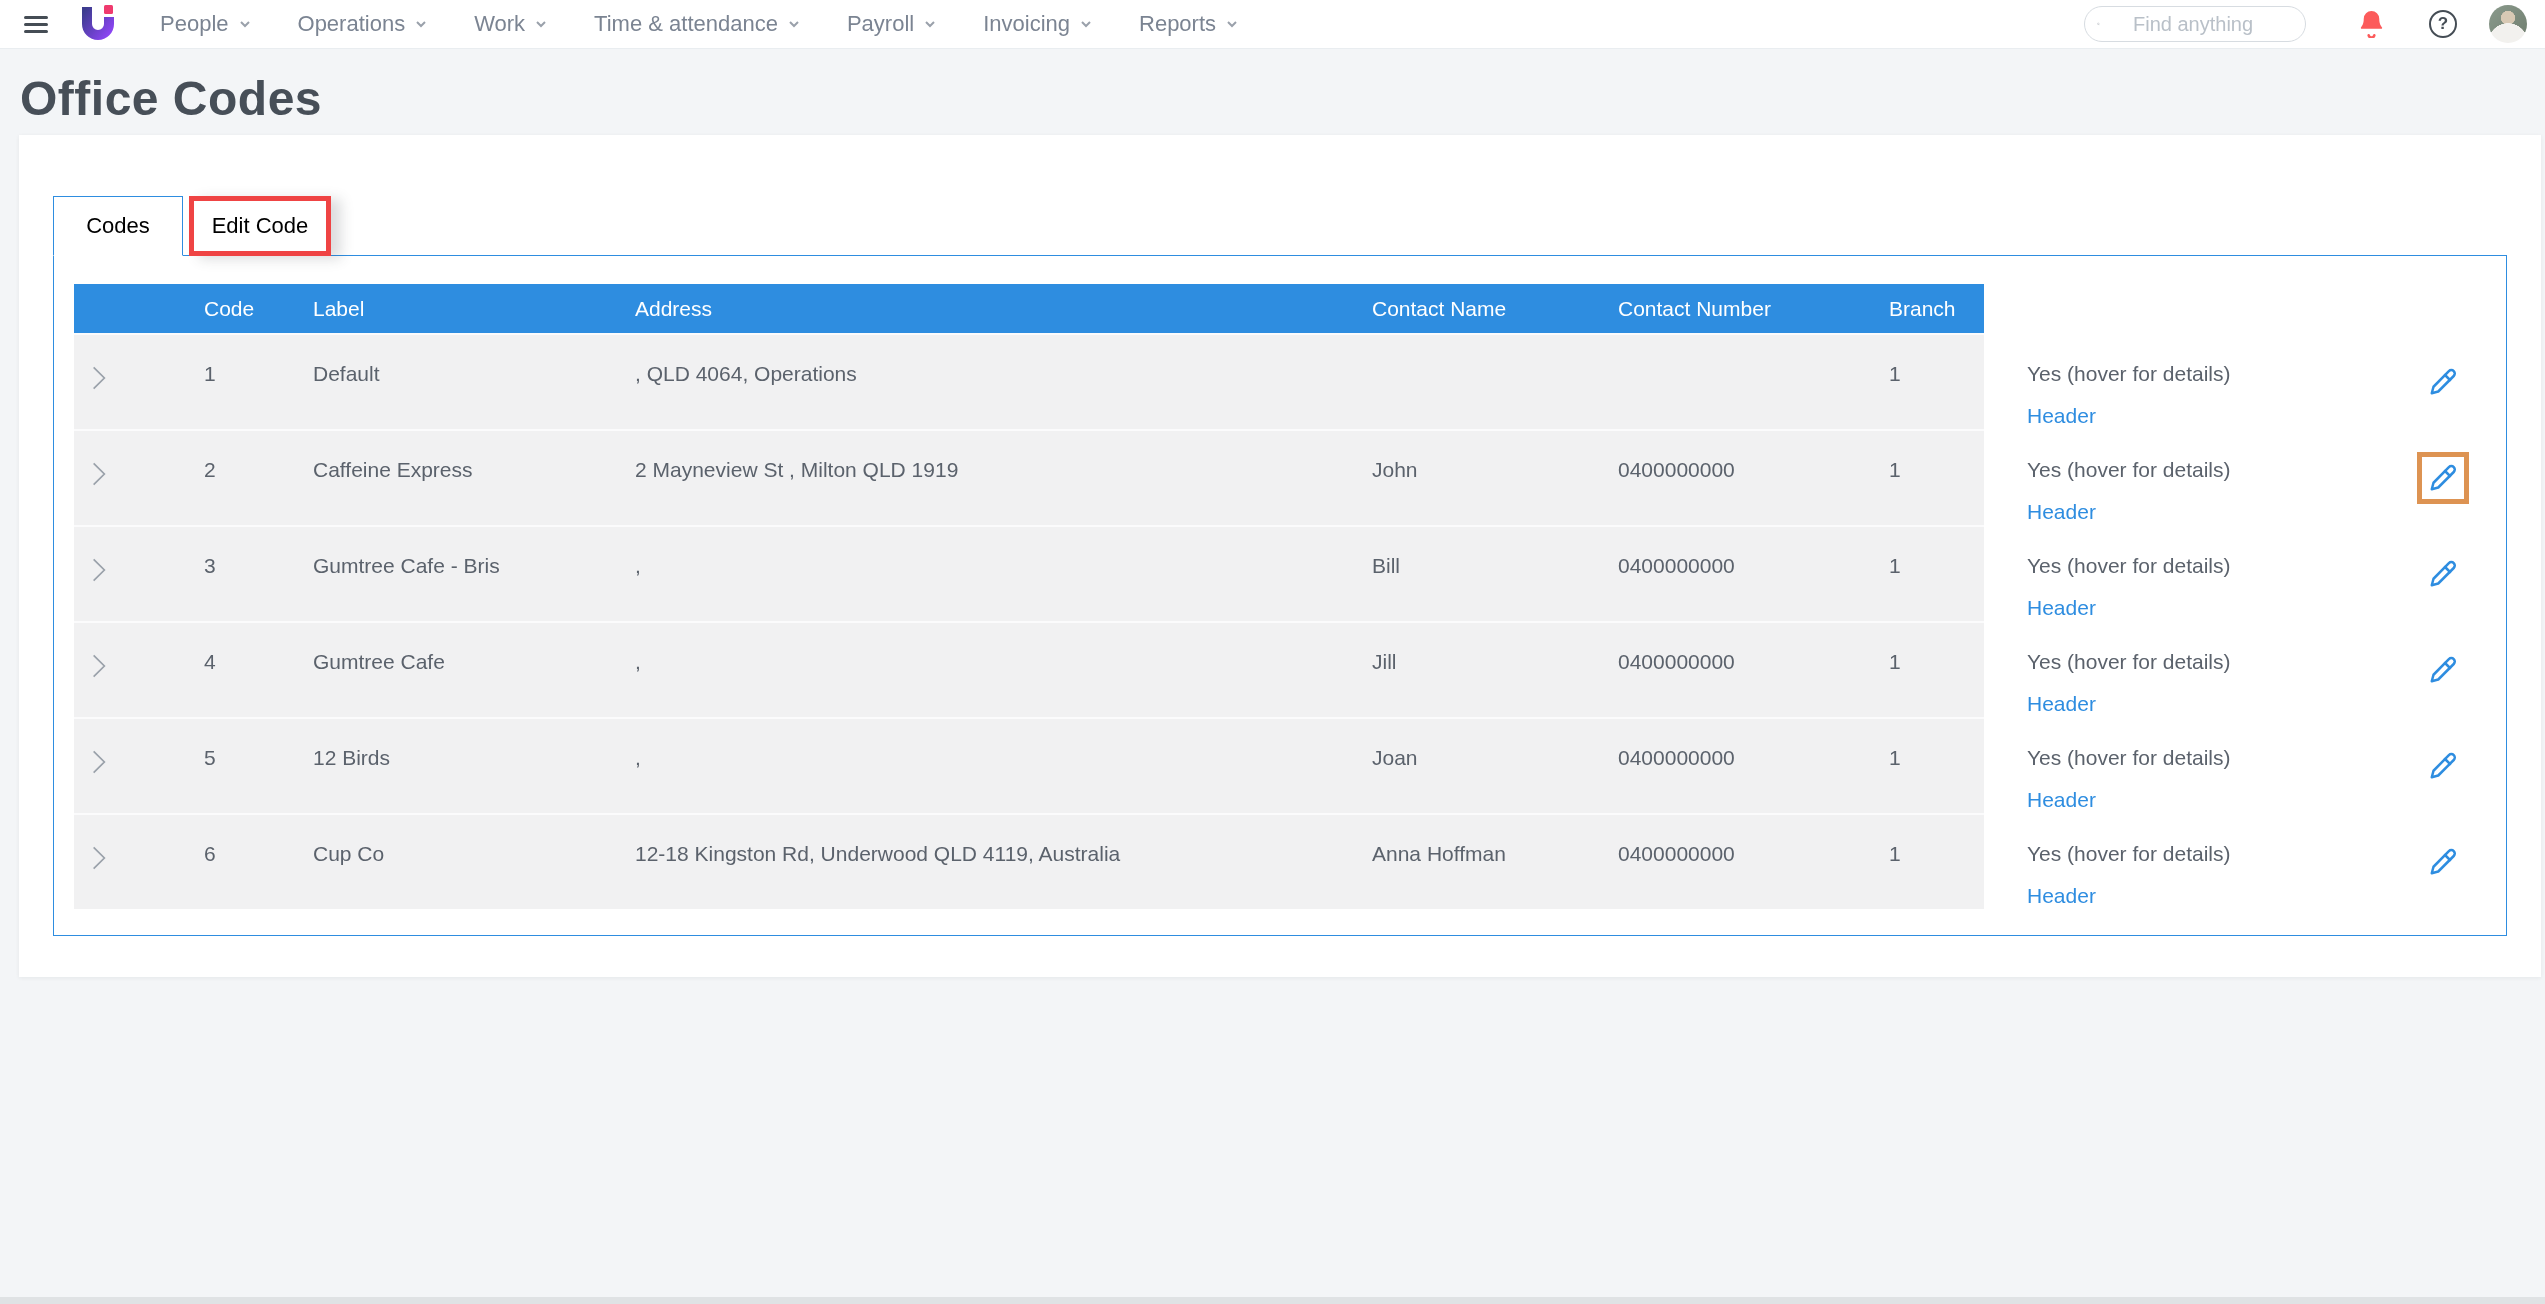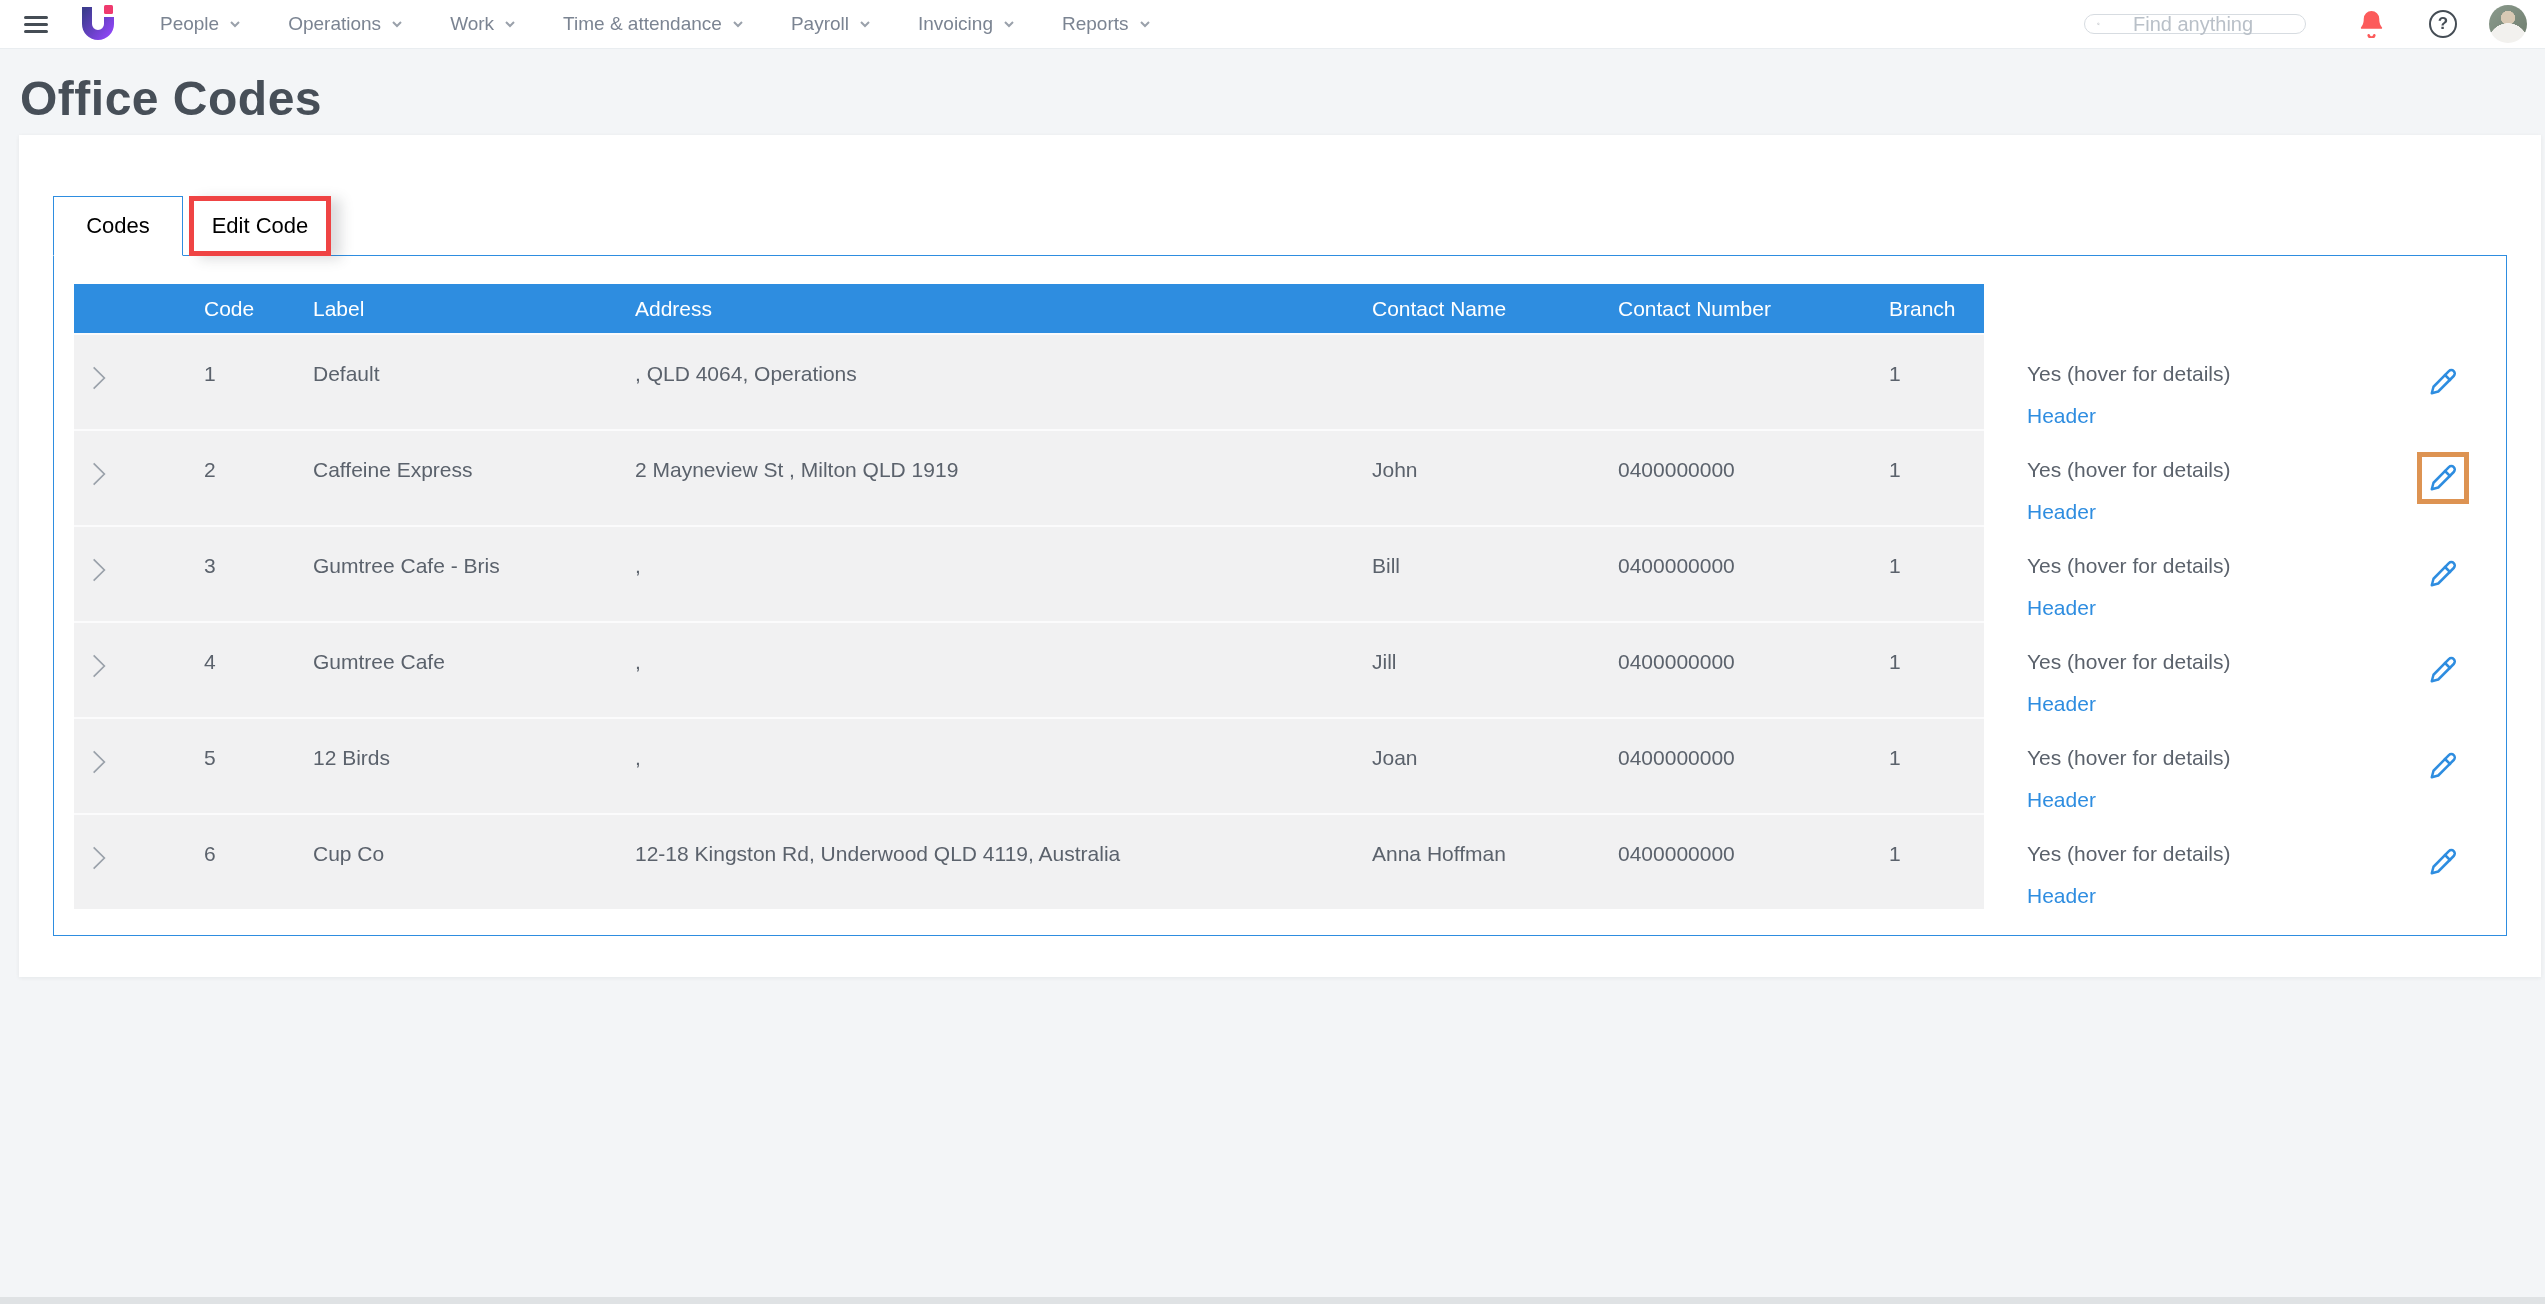--- a/index.html
+++ b/index.html
@@ -14,24 +14,24 @@
   
   .topbar {
     height:49px; background:#ffffff; border-bottom:1px solid #e9edf0;
     display:flex; align-items:center; padding:0 18px;
   }
   .hamburger { width:24px; height:17px; display:flex; flex-direction:column; justify-content:space-between; cursor:pointer; margin-left:6px; }
   .hamburger span { display:block; height:3px; border-radius:2px; background:#454d55; }
   .logo { margin-left:32px; display:flex; align-items:flex-start; }
   .nav { display:flex; align-items:center; margin-left:44px; gap:46px; }
   .nav-item { display:flex; align-items:center; gap:9px; cursor:pointer; }
-  .nav-item .lbl { font-size:19px; color:#7b8492; }
+  .nav-item .lbl { font-size:22px; color:#7b8492; }
   .spacer { flex:1; }
   .search {
-    width:222px; height:20px; border:1px solid #d7dce1; border-radius:18px;
+    width:222px; height:36px; border:1px solid #d7dce1; border-radius:18px;
     display:flex; align-items:center; padding:0 12px; background:#fff; margin-right:52px;gap:24px;
   }
   .search input {
     border:none; outline:none; font-size:20px; color:#5b626c; width:160px; margin-left:9px;
     font-family:"Liberation Sans","DejaVu Sans",sans-serif; background:transparent;
   }
   .search input::placeholder { color:#b9c0c8; }
   .iconbtn { display:flex; align-items:center; justify-content:center; cursor:pointer; }
   .bell { margin-right:44px; }
   .help {

